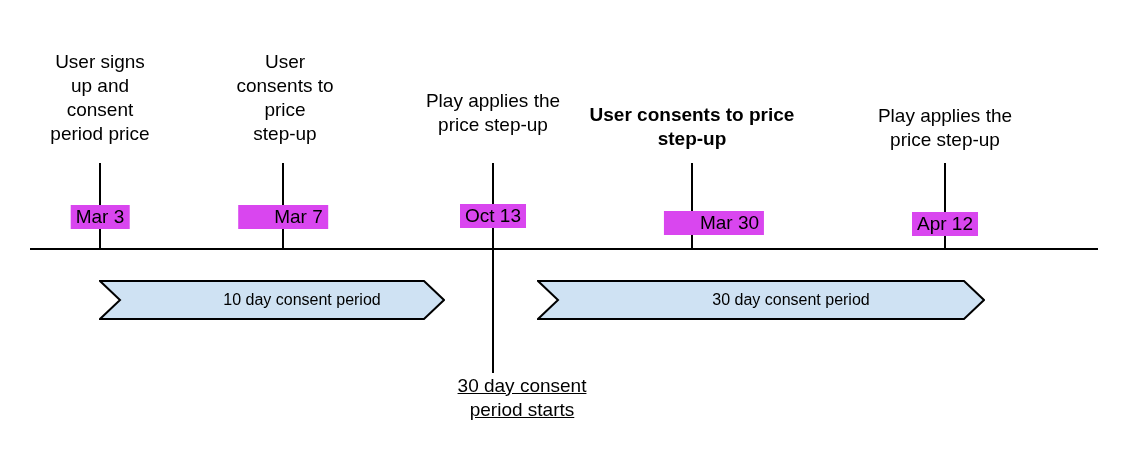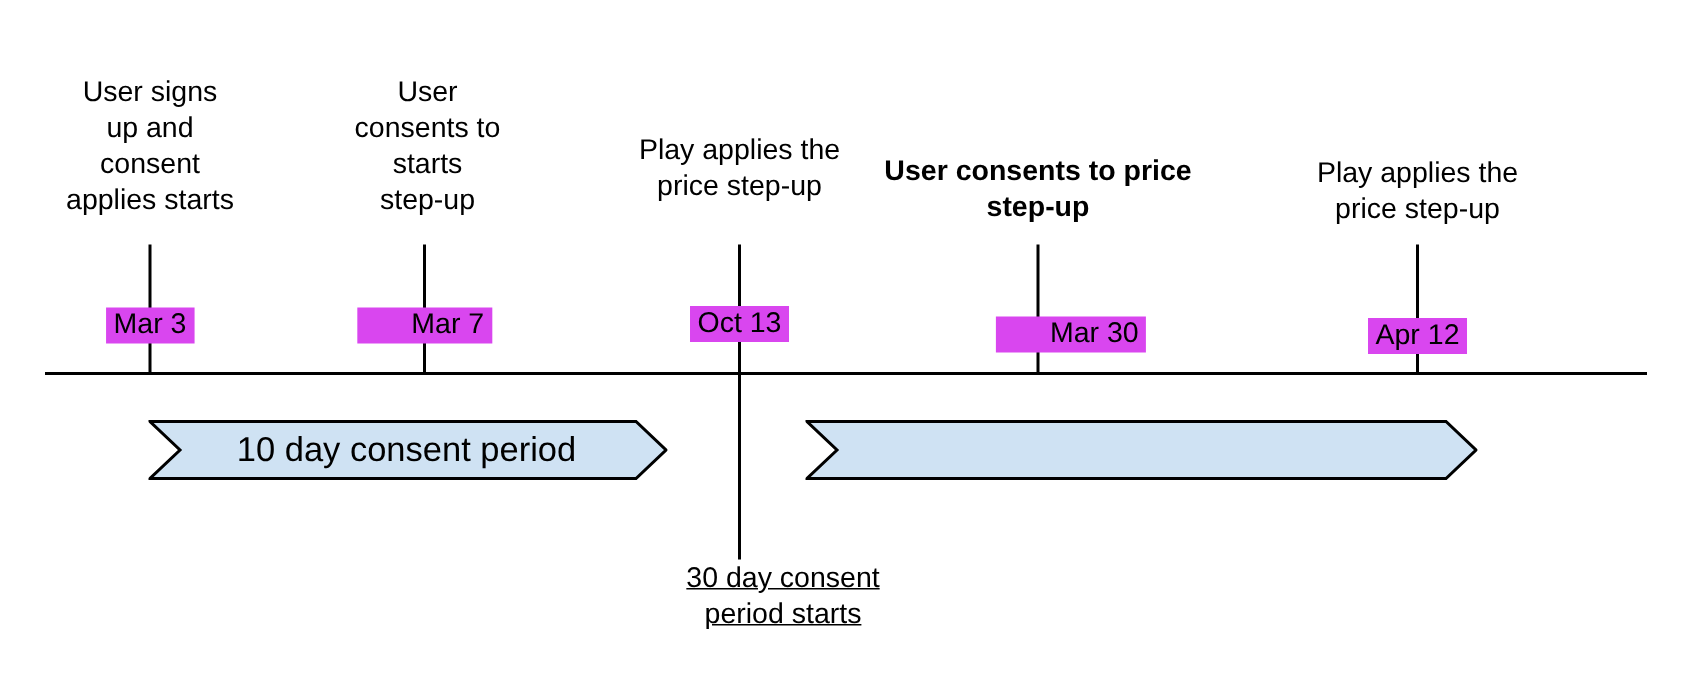--- a/index.html
+++ b/index.html
@@ -44,37 +44,38 @@
     line-height: 24px;
     padding: 0 5px;
     white-space: nowrap;
   }
   .band-svg {
     position: absolute;
   }
   .band-label {
     position: absolute;
     transform: translate(-50%, -50%);
-    font-size: 23px;
+    font-size: 16px;
     white-space: nowrap;
+    margin-left: 31px;
   }
 </style>
 </head>
 <body>
 
 <div class="canvas">
 
   <div class="annotation" style="left:100px; top:50px;">User signs
 up and
 consent
-applies starts</div>
+period price</div>
 
   <div class="annotation" style="left:285px; top:50px;">User
 consents to
-starts
+price
 step-up</div>
 
   <div class="annotation" style="left:493px; top:89px;">Play applies the
 price step-up</div>
 
   <div class="annotation" style="left:692px; top:103px;font-weight:bold;">User consents to price
 step-up</div>
 
   <div class="annotation" style="left:945px; top:104px;">Play applies the
 price step-up</div>
@@ -94,17 +95,18 @@
   <div class="date-label" style="left:945px; top:212px;">Apr 12</div>
 
   <svg class="band-svg" style="left:99px; top:280px;" width="346" height="40" viewBox="0 0 346 40">
     <polygon points="1,1 325,1 345,20 325,39 1,39 21,20" stroke="#000000" stroke-width="2" stroke-linejoin="miter" fill="#cfe2f3"></polygon>
   </svg>
   <div class="band-label" style="left:271px; top:300px;">10 day consent period</div>
 
   <svg class="band-svg" style="left:537px; top:280px;" width="448" height="40" viewBox="0 0 448 40">
     <polygon points="1,1 427,1 447,20 427,39 1,39 21,20" stroke="#000000" stroke-width="2" stroke-linejoin="miter" fill="#cfe2f3"></polygon>
   </svg>
+  <div class="band-label" style="left:760px; top:300px;">30 day consent period</div>
 
   <div class="annotation" style="left:522px; top:374px;text-decoration:underline;">30 day consent
 period starts</div>
 
 </div>
 
 </body></html>

